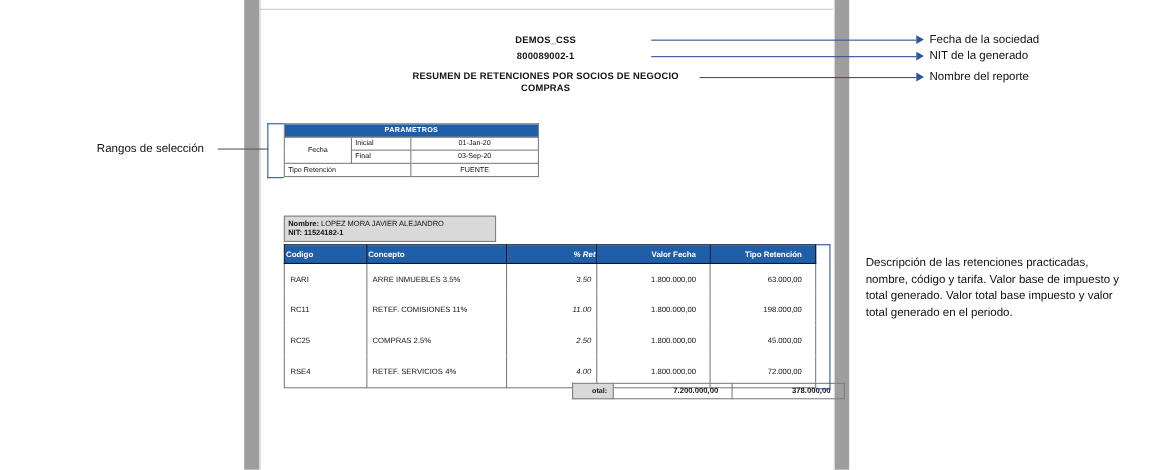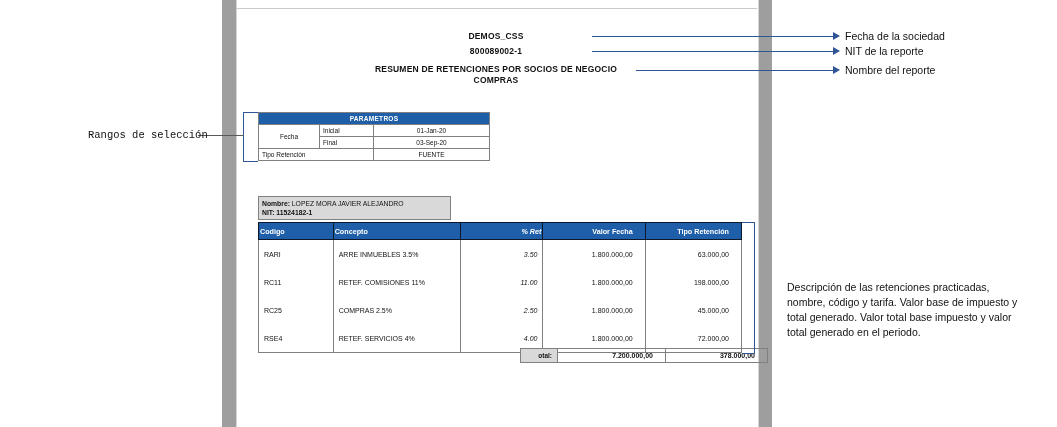--- a/index.html
+++ b/index.html
@@ -83,21 +83,20 @@
     color: #111;
     line-height: 14px;
     white-space: nowrap;
   }
   .annot-block {
     position: absolute;
     font-size: 10.5px;
     color: #111;
     line-height: 15px;
     white-space: normal;
-    margin-top: 48px;
   }
 
   
   .lead-line-left {
     position: absolute;
     height: 0;
     border-top: 1px solid #595959;
   }
   .bracket-left {
     position: absolute;
@@ -221,29 +220,29 @@
   <div class="rep-title" id="company-nit">800089002-1</div>
   <div class="rep-title" id="report-name-1">RESUMEN DE RETENCIONES POR SOCIOS DE NEGOCIO</div>
   <div class="rep-title" id="report-name-2">COMPRAS</div>
 
   <div class="lead-line" style="left:592px; top:36px; width:241px;"></div>
   <div class="arrow-head" style="left:833px; top:32px;"></div>
   <div class="annot" style="left:845px; top:29px;">Fecha de la sociedad</div>
 
   <div class="lead-line" style="left:592px; top:51px; width:241px;"></div>
   <div class="arrow-head" style="left:833px; top:47px;"></div>
-  <div class="annot" style="left:845px; top:44px;">NIT de la reporte</div>
+  <div class="annot" style="left:845px; top:44px;">NIT de la generado</div>
 
   <div class="lead-line" style="left:636px; top:70px; width:197px;"></div>
   <div class="arrow-head" style="left:833px; top:66px;"></div>
   <div class="annot" style="left:845px; top:63px;">Nombre del reporte</div>
 
   <div class="bracket-left" style="left:243px; top:112px; width:14px; height:48px;"></div>
   <div class="lead-line-left" style="left:198px; top:135px; width:46px;"></div>
-  <div class="annot" style="left:88px; top:128px;font-family:Liberation Mono, monospace;">Rangos de selección</div>
+  <div class="annot" style="left:88px; top:128px;">Rangos de selección</div>
 
   <table id="params">
     <tbody>
         <tr>
       <td class="hdr" colspan="3">PARAMETROS</td>
     </tr>
     <tr>
       <td class="lbl" rowspan="2">Fecha</td>
       <td class="sub">Inicial</td>
       <td class="val">01-Jan-20</td>

